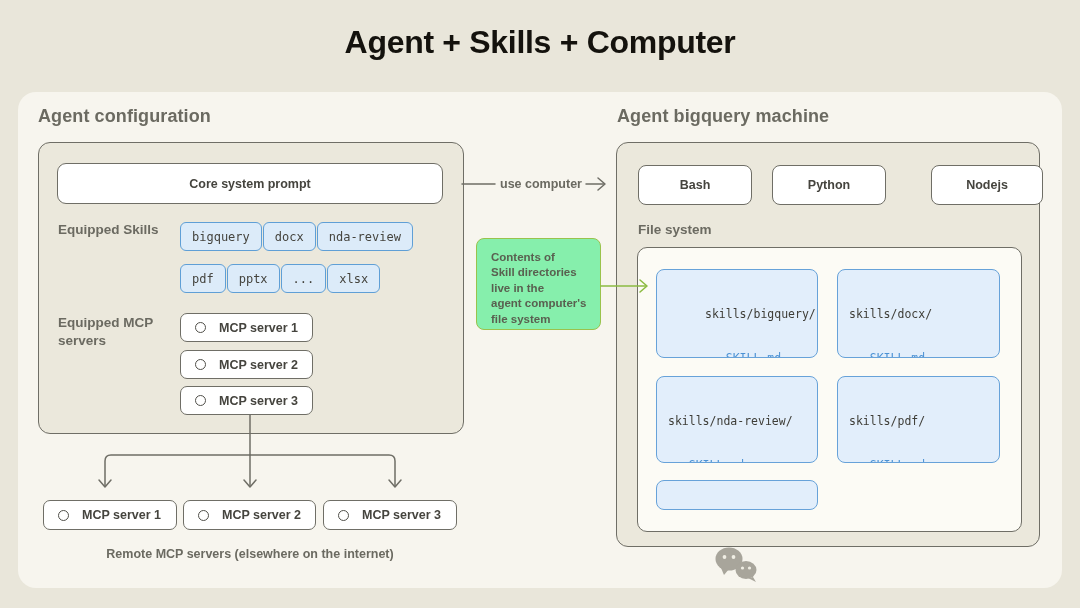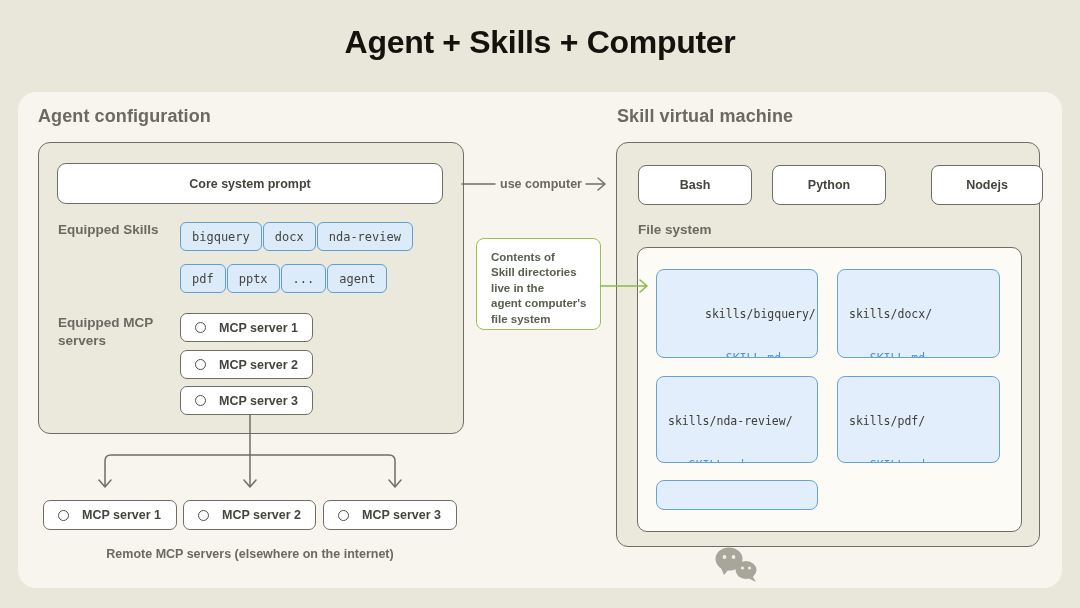--- a/index.html
+++ b/index.html
@@ -42,21 +42,21 @@
   .server-box{
     background:#ffffff;border:1.4px solid #6f6e66;border-radius:7px;
     display:flex;align-items:center;gap:13px;padding-left:14px;
     font-size:12.5px;font-weight:700;color:#45443e;box-sizing:border-box;
   }
   .server-circle{
     width:9px;height:9px;border:1.6px solid #51504a;border-radius:50%;
     flex:0 0 auto;background:transparent;
   }
   .note-box{
-    background:#ffffff;border:1.5px solid #9ac24c;border-radius:8px;
+    background:#86efac;border:1.5px solid #9ac24c;border-radius:8px;
     padding:11px 8px 0 14px;box-sizing:border-box;
     font-size:11.5px;font-weight:700;color:#596050;line-height:1.34;
     white-space:pre-line;
   }
   .connector-label{
     font-size:12.5px;font-weight:700;color:#6b6a61;text-align:center;
   }
   .fs-panel{
     background:#fcfbf5;border:1.4px solid #6f6e66;border-radius:10px;
   }
@@ -94,21 +94,21 @@
 
 <div class="abs chip-row" style="left:180px;top:222px;">
   <div class="chip">bigquery</div>
   <div class="chip">docx</div>
   <div class="chip">nda-review</div>
 </div>
 <div class="abs chip-row" style="left:180px;top:264px;">
   <div class="chip">pdf</div>
   <div class="chip">pptx</div>
   <div class="chip">...</div>
-  <div class="chip">agent</div>
+  <div class="chip">xlsx</div>
 </div>
 
 <div class="abs label" style="left:58px;top:314px;width:112px;">Equipped MCP servers</div>
 
 <div class="abs server-box" style="left:180px;top:313px;width:133px;height:29px;">
   <span class="server-circle"></span>
   <span>MCP server 1</span>
 </div>
 <div class="abs server-box" style="left:180px;top:350px;width:133px;height:29px;">
   <span class="server-circle"></span>
@@ -135,21 +135,21 @@
 <div class="abs caption" style="left:30px;top:547px;width:440px;">Remote MCP servers (elsewhere on the internet)</div>
 
 <div class="abs connector-label" style="left:498px;top:177px;width:86px;">use computer</div>
 
 <div class="abs note-box" style="left:476px;top:238px;width:125px;height:92px;">Contents of
 Skill directories
 live in the
 agent computer's
 file system</div>
 
-<div class="abs section-heading" style="left:617px;top:106px;">Skill virtual machine</div>
+<div class="abs section-heading" style="left:617px;top:106px;">Agent bigquery machine</div>
 
 <div class="abs beige-box" style="left:616px;top:142px;width:422px;height:403px;"></div>
 
 <div class="abs white-box" style="left:638px;top:165px;width:112px;height:38px;">Bash</div>
 <div class="abs white-box" style="left:772px;top:165px;width:112px;height:38px;">Python</div>
 <div class="abs white-box" style="left:907px;top:165px;width:110px;height:38px;margin-left:24px;">Nodejs</div>
 
 <div class="abs label" style="left:638px;top:221px;">File system</div>
 
 <div class="abs fs-panel" style="left:637px;top:247px;width:383px;height:283px;"></div>

